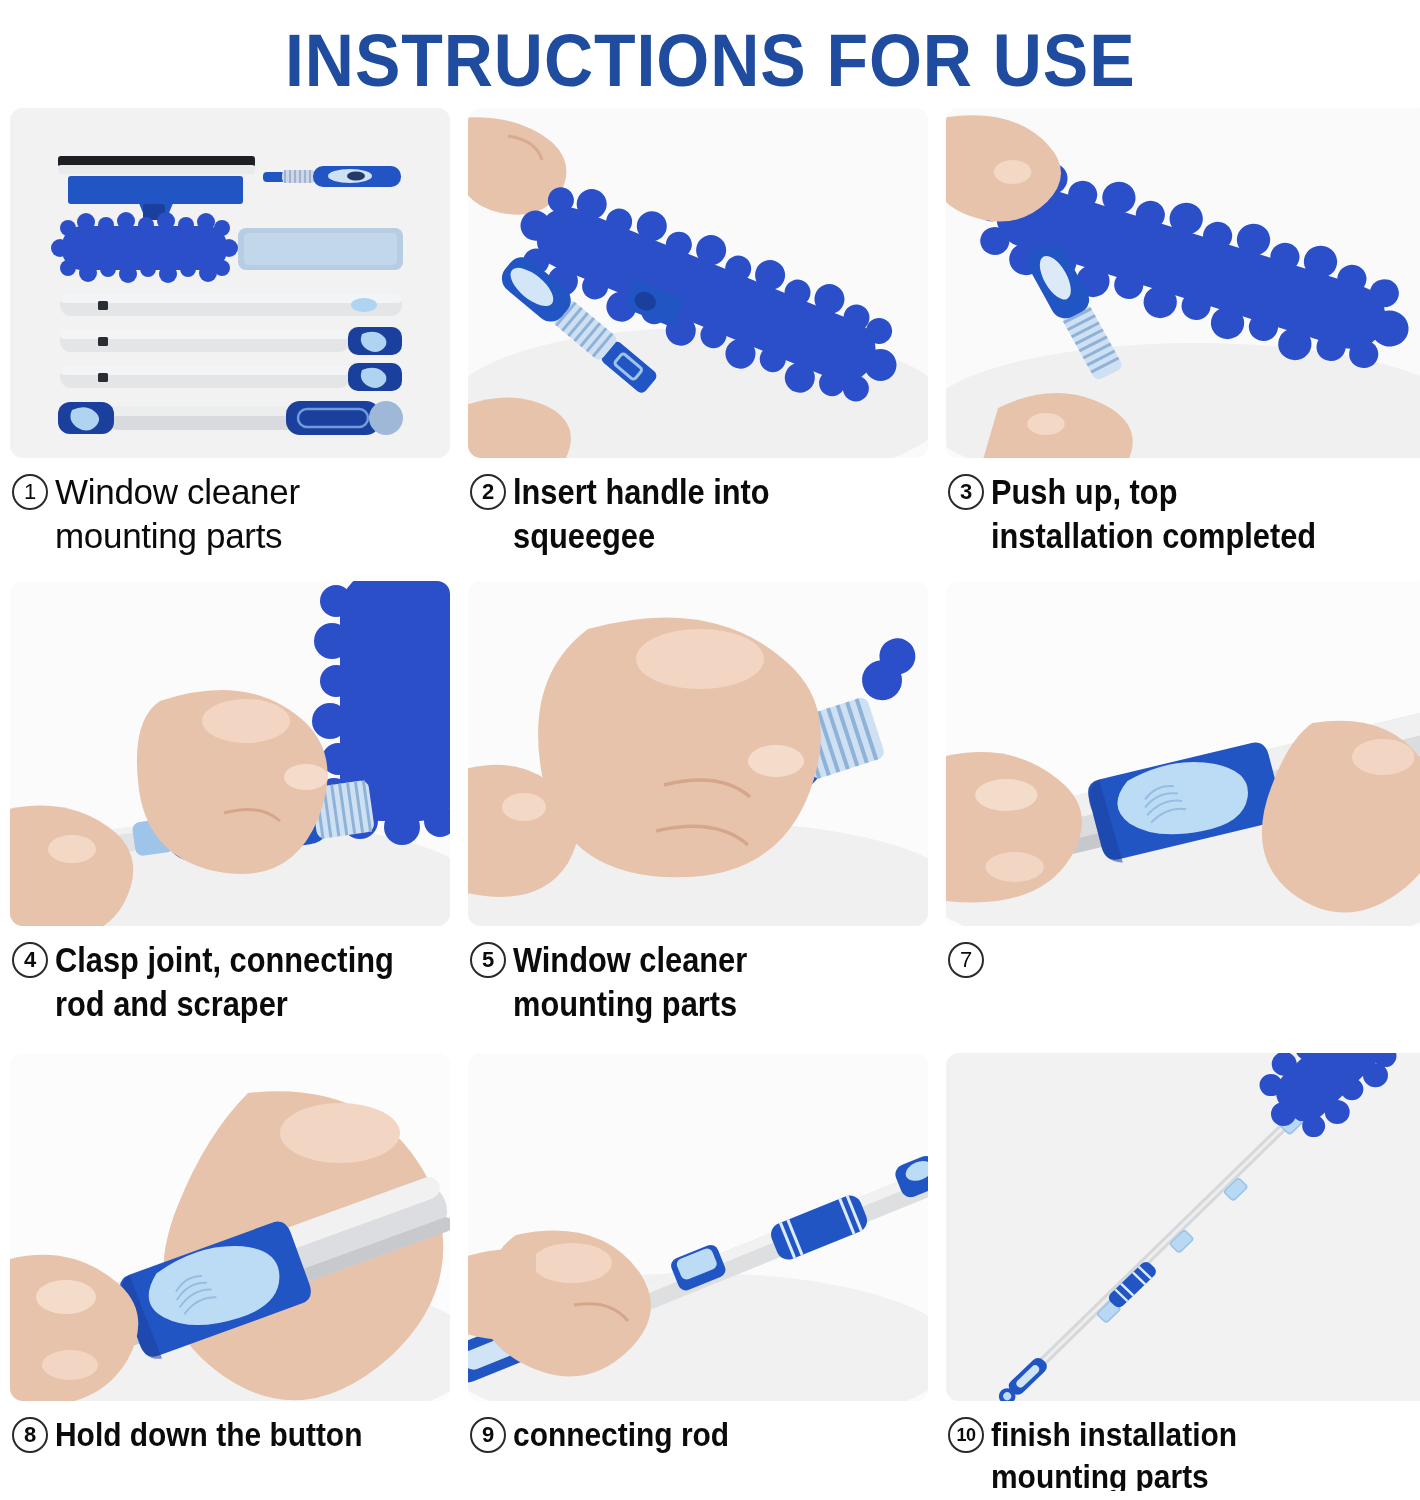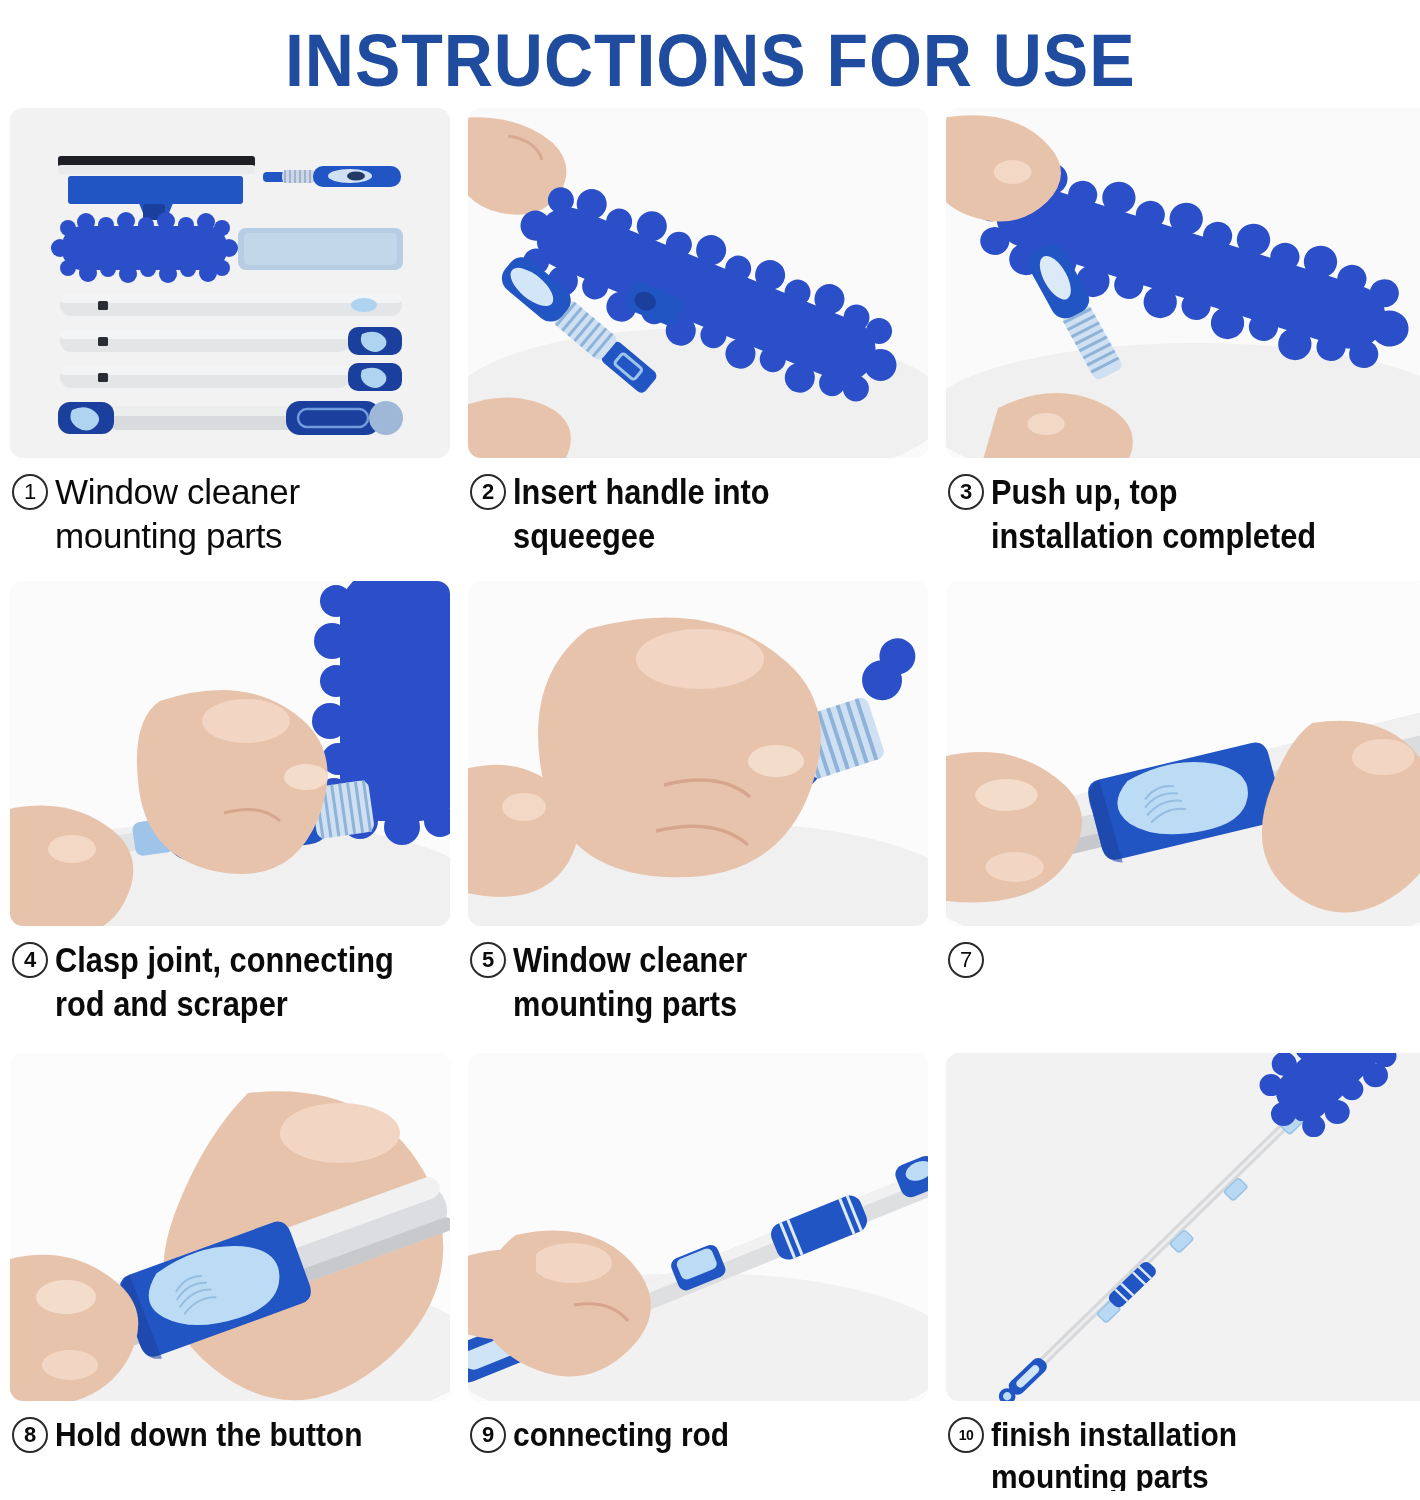--- a/index.html
+++ b/index.html
@@ -83,21 +83,21 @@
     display: flex;
     align-items: center;
     justify-content: center;
     font-size: 22px;
     line-height: 1;
     font-weight: 500;
     margin-top: 4px;
     margin-right: 7px;
     font-family: "Liberation Sans", sans-serif;
   }
-  .num.two-digit { font-size: 14px; letter-spacing: -0.5px; }
+  .num.two-digit { font-size: 18px; letter-spacing: -0.5px; }
 
   .cap-text {
     font-size: 35px;
     line-height: 44px;
     font-weight: 500;
     letter-spacing: -0.3px;
     white-space: pre-line;
   }
   
   .cond .cap-text {

